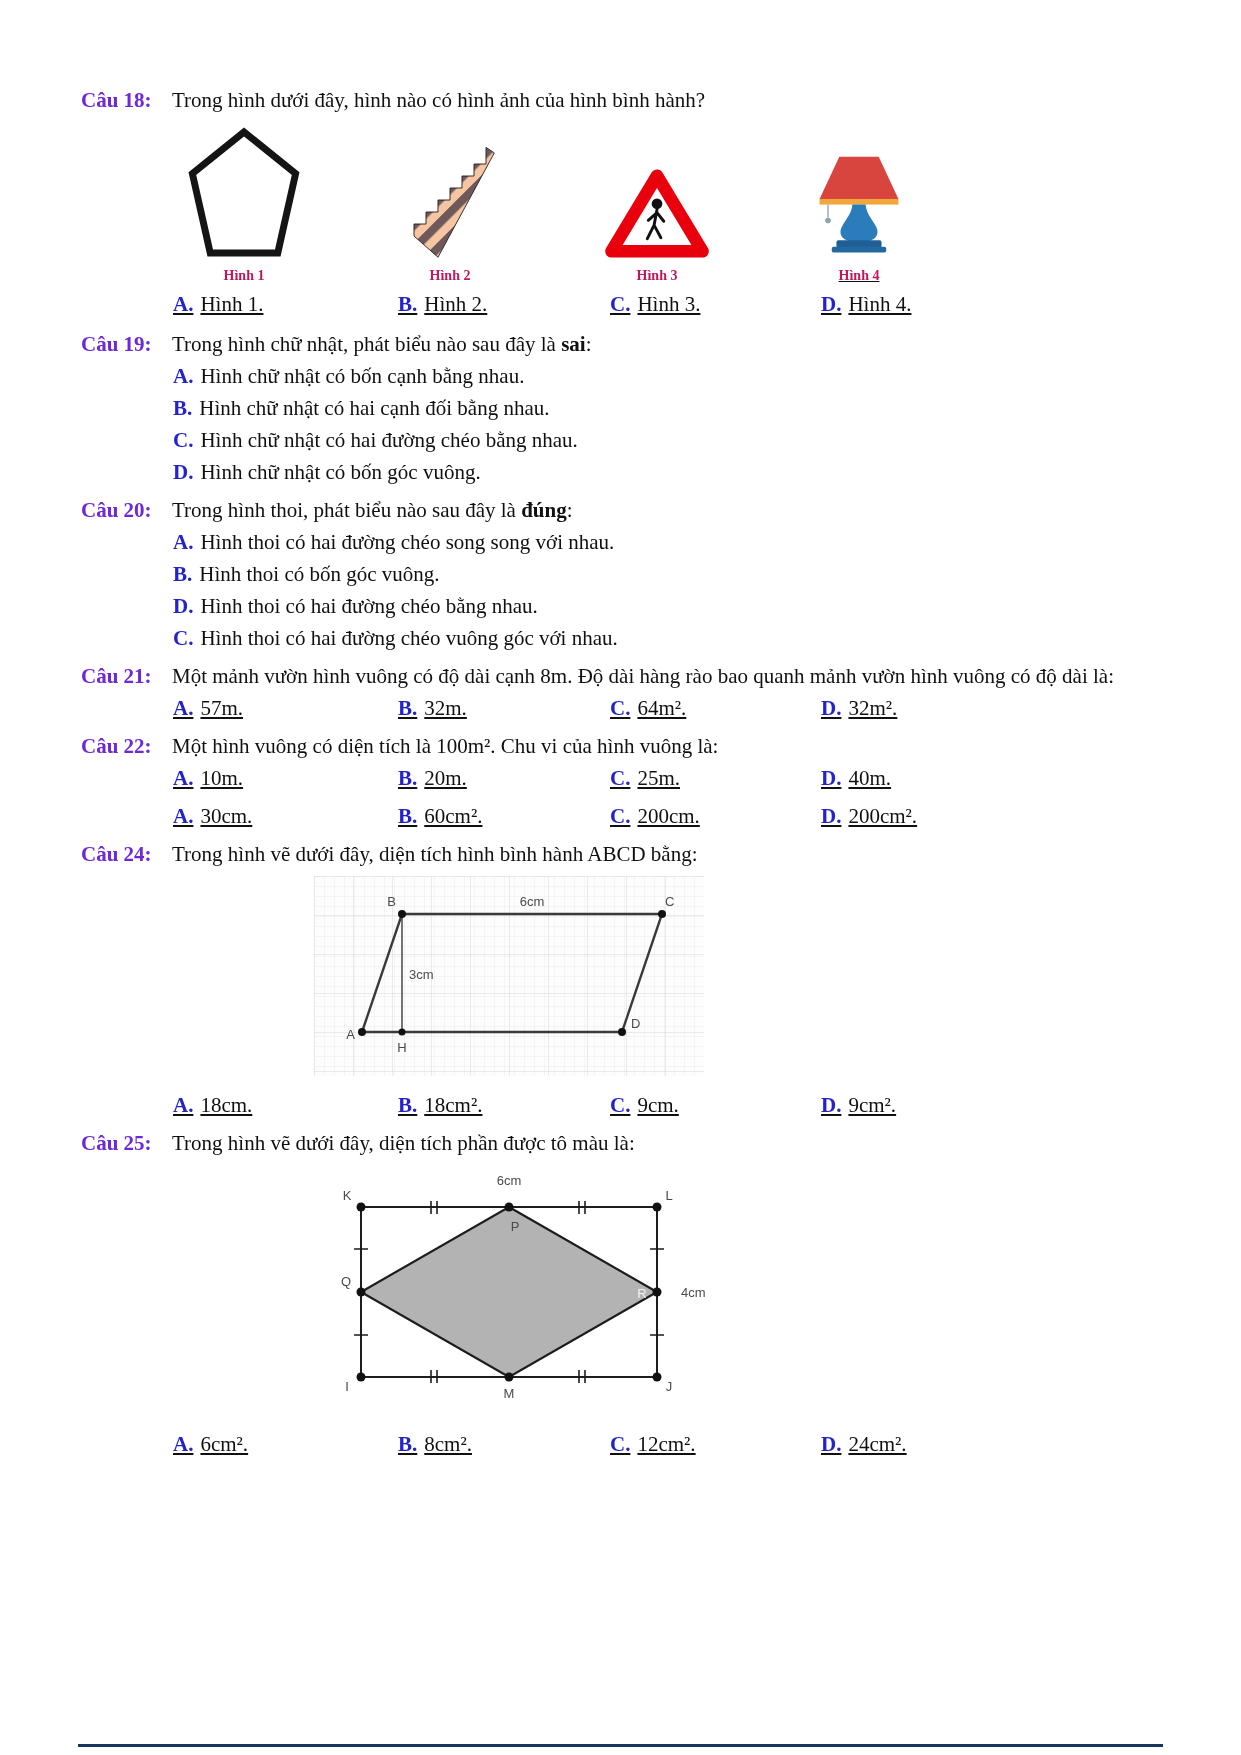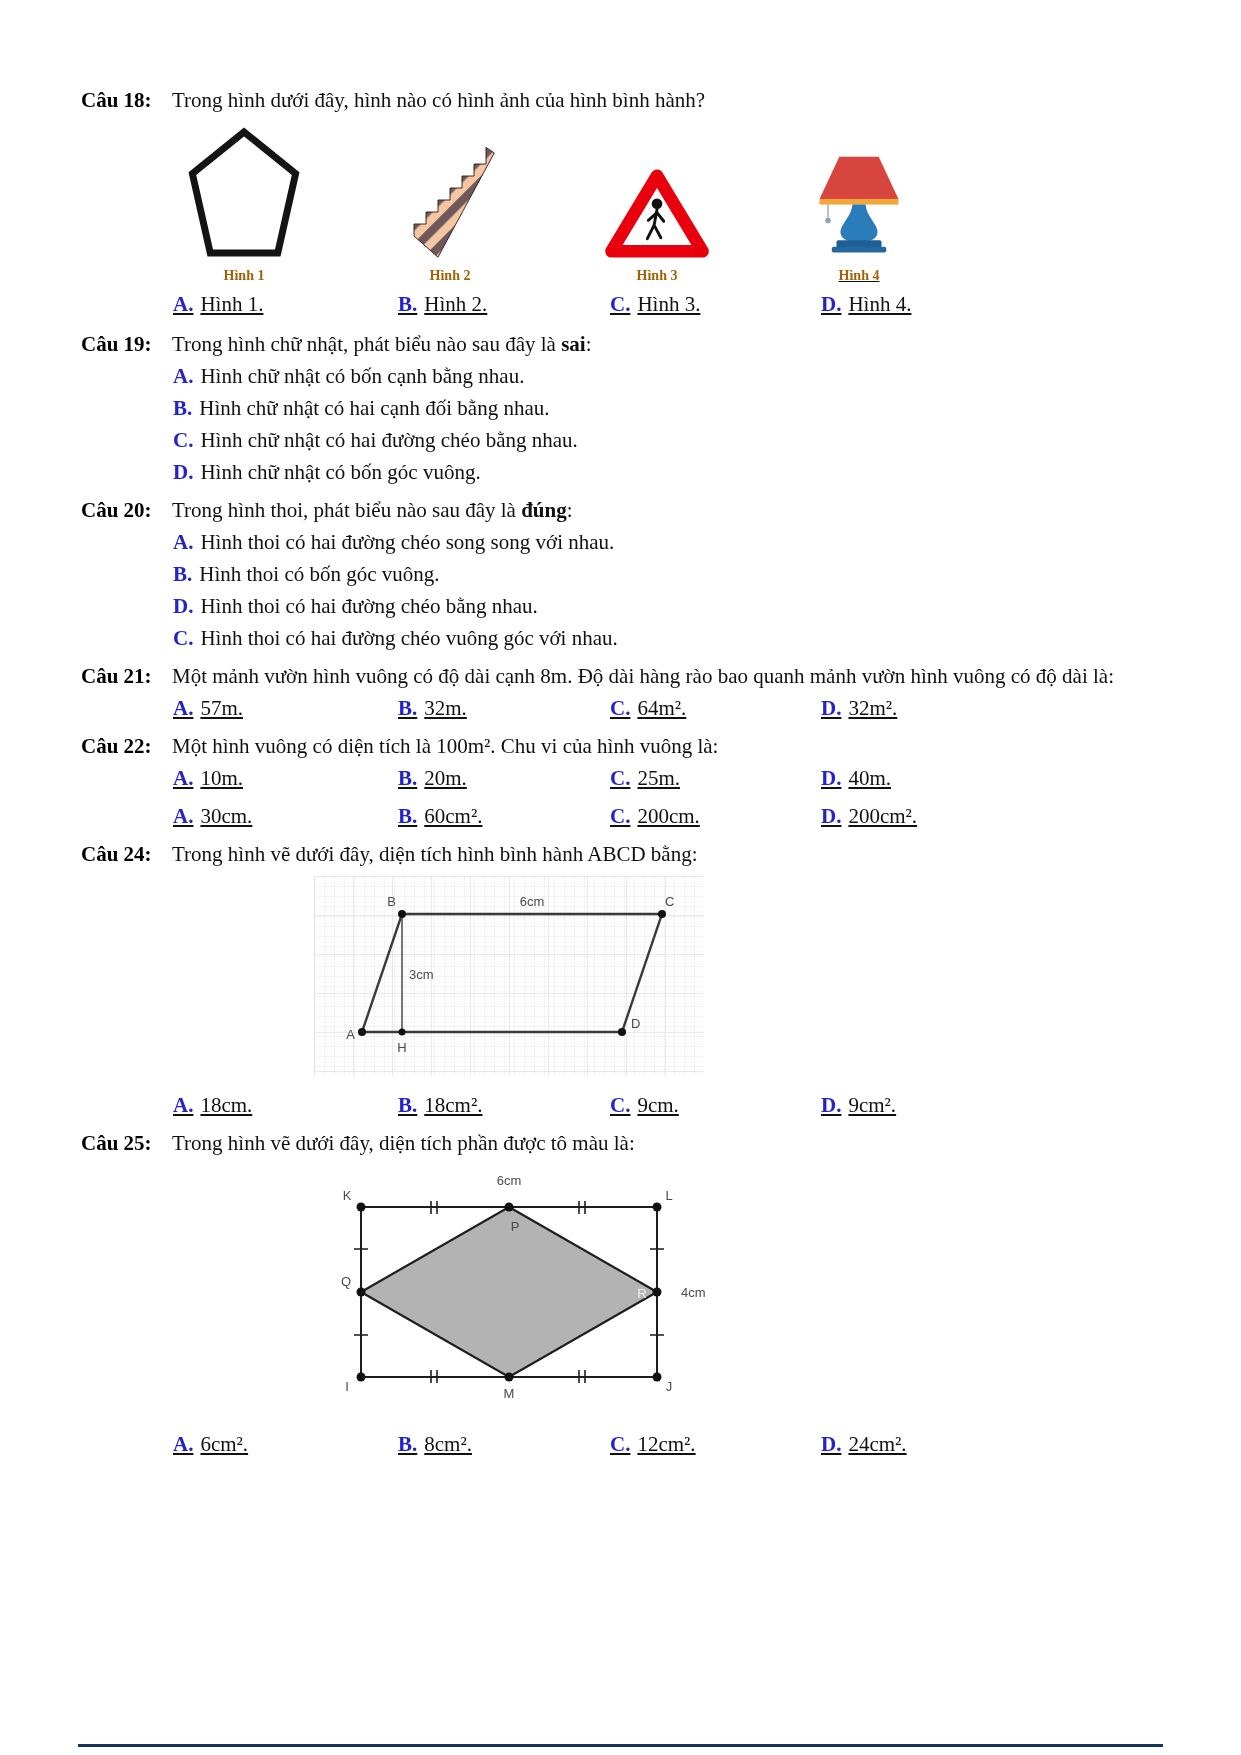--- a/index.html
+++ b/index.html
@@ -4,29 +4,29 @@
 <style>
   html,body { margin:0; padding:0; background:#ffffff; }
   .page {
     position:relative; width:1241px; height:1755px; background:#ffffff;
     font-family:"Liberation Serif", serif; font-size:21px; line-height:32px; color:#101010;
     overflow:hidden;
   }
   .content { position:absolute; left:81px; top:84px; width:1085px; }
   .question { margin-bottom:6px; }
   .q-head { display:flex; }
-  .q-label { width:91px; flex:0 0 91px; color:#000000; font-weight:bold; }
+  .q-label { width:91px; flex:0 0 91px; color:#6d28d9; font-weight:bold; }
   .q-body { flex:1; }
   .opt-letter { color:#2323C9; font-weight:bold; margin-right:7px; }
   .options-grid { display:grid; grid-template-columns:225px 212px 211px auto; margin-left:92px;text-decoration:underline; }
   .options-stack { margin-left:92px; }
   .opt-line { line-height:32px; }
   .figures-row { display:flex; align-items:flex-end; margin:10px 0 4px 92px; }
   .figure-box { display:flex; flex-direction:column; align-items:center; }
-  .figure-caption { font-size:14px; font-weight:bold; color:#a16207; line-height:16px; margin-top:8px; }
+  .figure-caption { font-size:14px; font-weight:bold; color:#be185d; line-height:16px; margin-top:8px; }
   .fig-pent { margin-left:8px; }
   .fig-stairs { margin-left:90px; }
   .fig-sign { margin-left:100px; }
   .fig-lamp { margin-left:96px;text-decoration:underline; }
   .diagram24 { margin:6px 0 4px 233px; }
   .diagram25 { margin:8px 0 2px 250px; }
   .dlabel { font-family:"Liberation Sans", sans-serif; font-size:13px; fill:#4b4b4b; }
   .footer-rule { position:absolute; left:78px; right:78px; top:1744px; height:3px; background:#17365D; }
 </style>
 </head>

